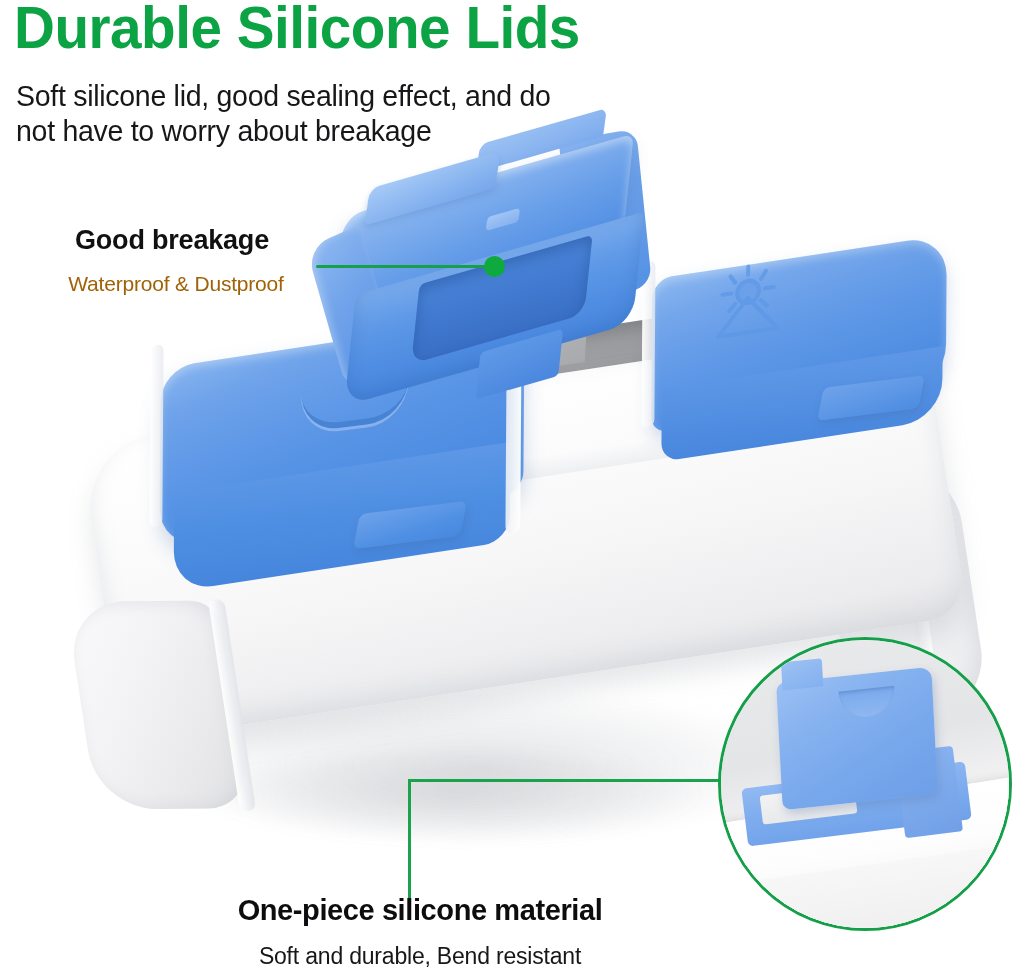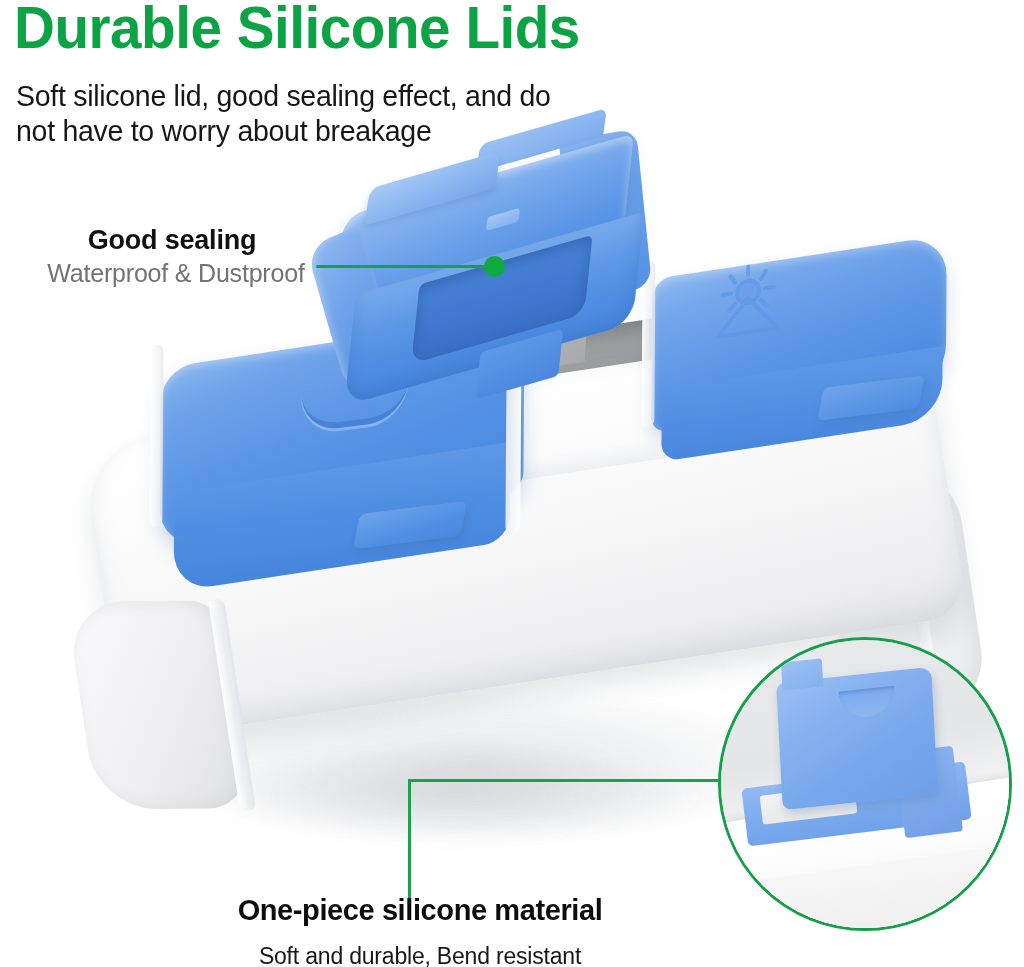--- a/index.html
+++ b/index.html
@@ -32,23 +32,23 @@
   .subtitle span{display:block;}
 
   
   .callout-top{position:absolute;left:28px;top:224px;}
   .callout-top .c-title{
     font-size:27px;font-weight:700;color:#111;
     letter-spacing:-0.2px;text-align:center;width:288px;
     line-height:32px;
   }
   .callout-top .c-sub{
-    font-size:25px;font-weight:400;color:#737373;
+    font-size:21px;font-weight:400;color:#a16207;
     letter-spacing:-0.2px;text-align:center;width:296px;
-    line-height:28px;margin-top:3px;
+    line-height:28px;margin-top:14px;
   }
   .lead-line-1{
     position:absolute;left:316px;top:265px;width:176px;height:3px;
     background:#17A04A;border-radius:2px;
   }
   .lead-dot-1{
     position:absolute;left:484px;top:256px;width:21px;height:21px;
     border-radius:50%;background:#0EA93F;
   }
 
@@ -424,21 +424,21 @@
       <div class="flip-bump"></div>
       <div class="flip-side"></div>
       <div class="flip-front"></div>
       <div class="flip-inner"></div>
       <div class="flip-hinge"></div>
     </div>
 
   </div>
 
   <div class="callout-top">
-    <div class="c-title">Good sealing</div>
+    <div class="c-title">Good breakage</div>
     <div class="c-sub">Waterproof &amp; Dustproof</div>
   </div>
   <div class="lead-line-1"></div>
   <div class="lead-dot-1"></div>
 
   <div class="elbow">
     <div class="h"></div>
     <div class="v"></div>
   </div>
 

